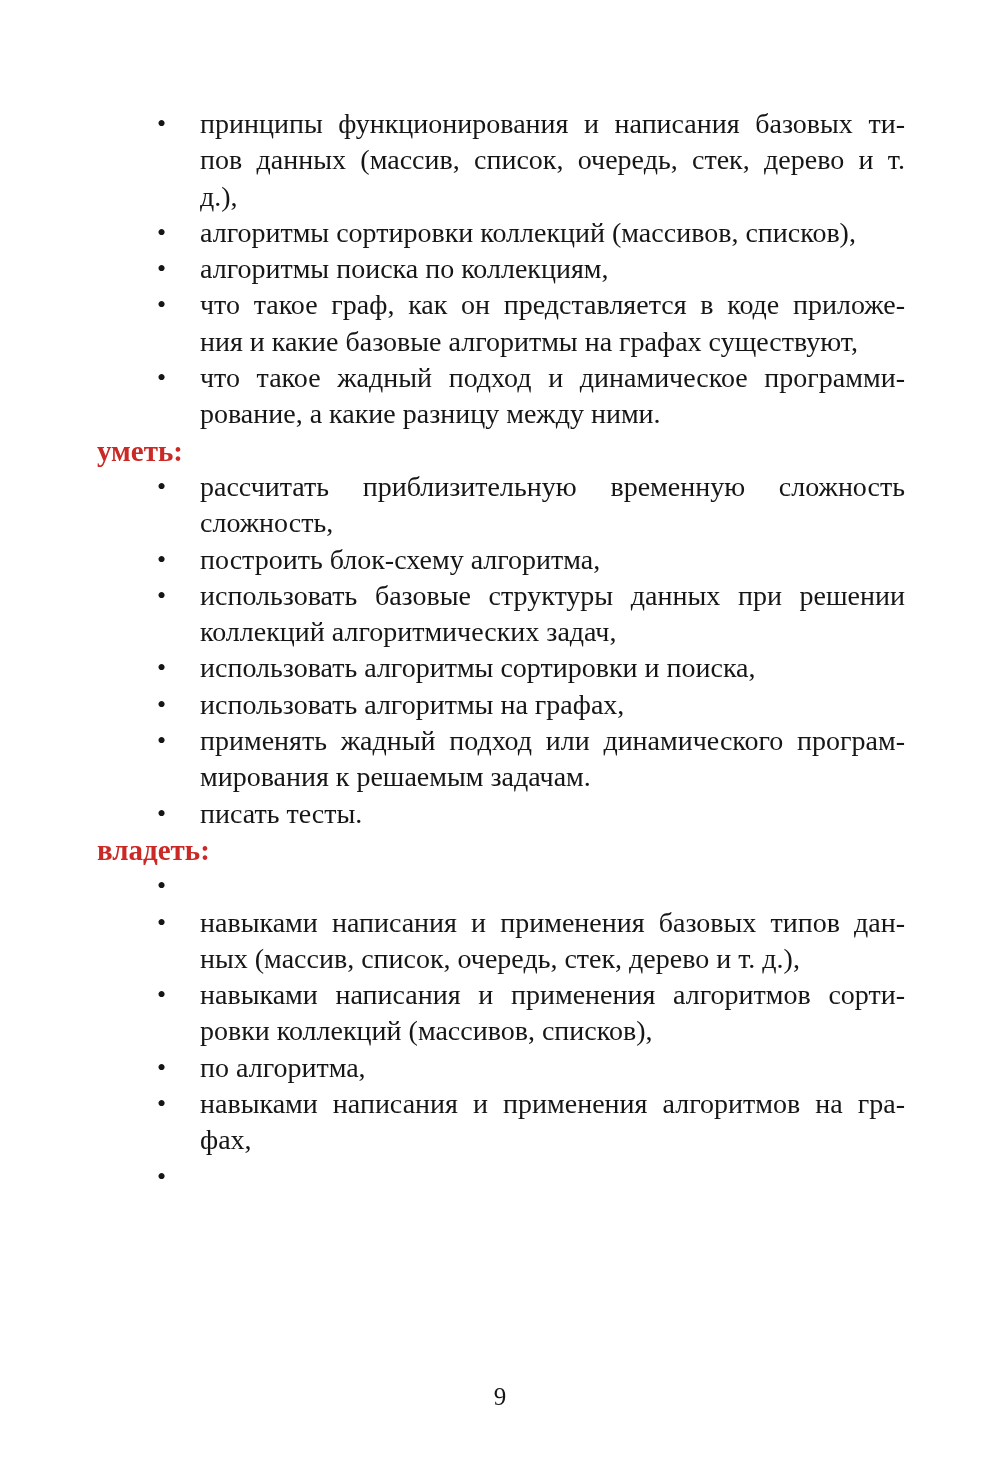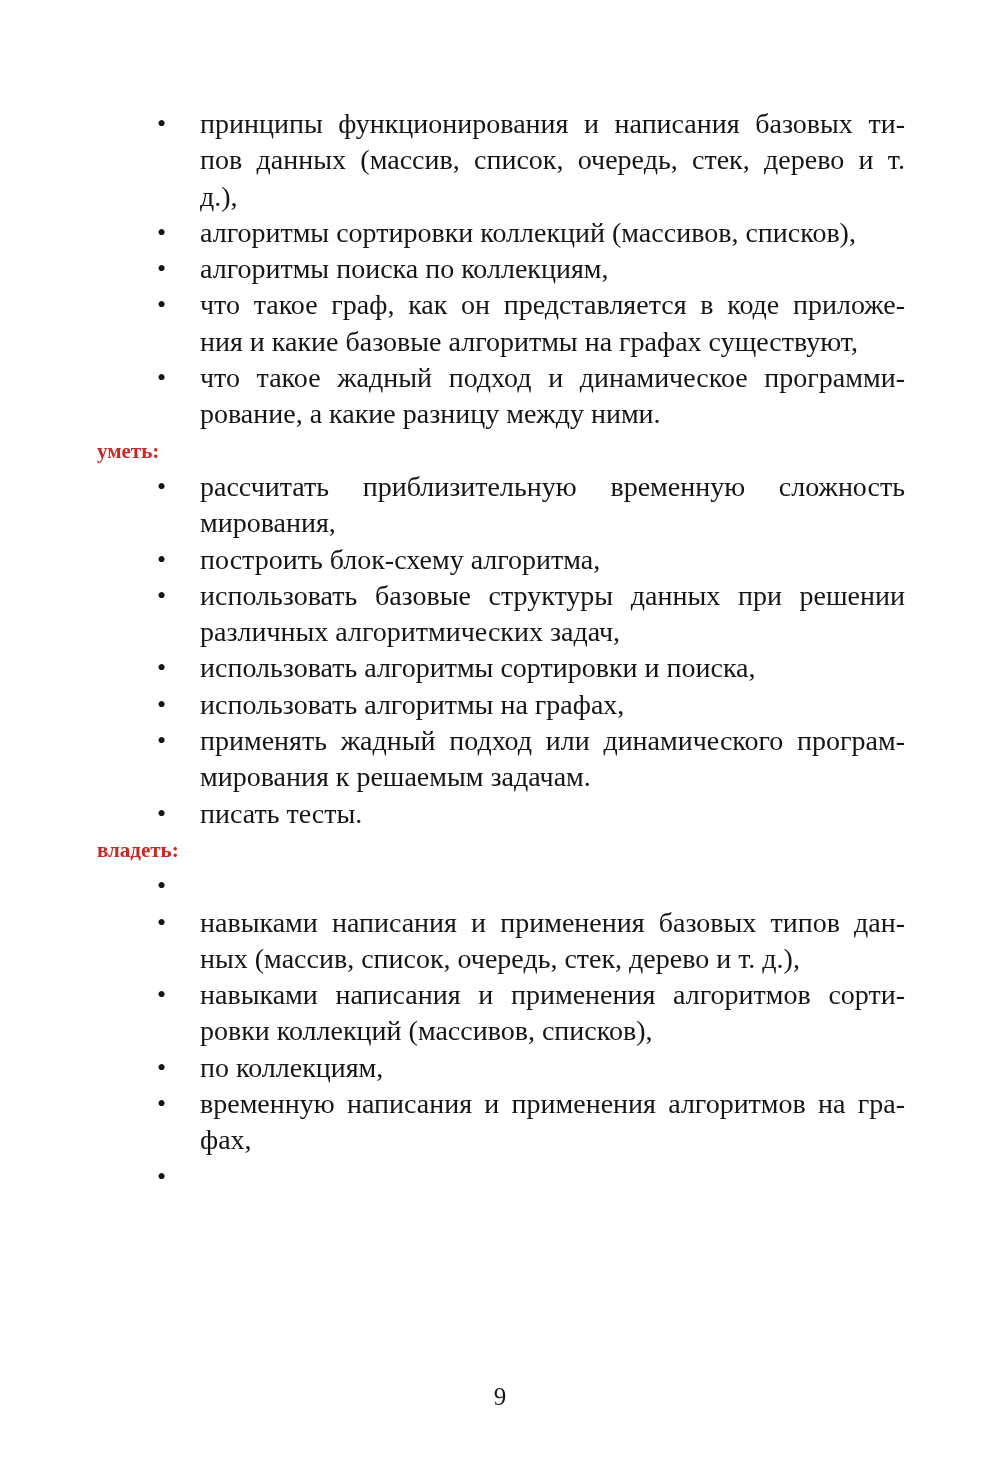--- a/index.html
+++ b/index.html
@@ -18,21 +18,21 @@
   }
   .text-body {
     position: absolute;
     left: 97px;
     top: 106px;
     width: 808px;
     font-size: 28px;
   }
   .section-heading {
     font-weight: bold;
-    font-size: 21px;
+    font-size: 29px;
     line-height: 36.3px;
     color: var(--heading-color, #cb2926);
   }
   .bullet-item {
     display: flex;
     align-items: flex-start;
   }
   .bullet-marker {
     flex: 0 0 45px;
     margin-left: 58px;
@@ -101,34 +101,34 @@
         <div class="bullet-text">
           <div class="text-line j">что такое жадный подход и динамическое программи-</div>
           <div class="text-line">рование, а какие разницу между ними.</div>
         </div>
       </div>
       <div class="section-heading">уметь:</div>
       <div class="bullet-item">
         <span class="bullet-marker">•</span>
         <div class="bullet-text">
           <div class="text-line j">рассчитать приблизительную временную сложность</div>
-          <div class="text-line">мирования,</div>
+          <div class="text-line">сложность,</div>
         </div>
       </div>
       <div class="bullet-item">
         <span class="bullet-marker">•</span>
         <div class="bullet-text">
           <div class="text-line">построить блок-схему алгоритма,</div>
         </div>
       </div>
       <div class="bullet-item">
         <span class="bullet-marker">•</span>
         <div class="bullet-text">
           <div class="text-line j">использовать базовые структуры данных при решении</div>
-          <div class="text-line">различных алгоритмических задач,</div>
+          <div class="text-line">коллекций алгоритмических задач,</div>
         </div>
       </div>
       <div class="bullet-item">
         <span class="bullet-marker">•</span>
         <div class="bullet-text">
           <div class="text-line">использовать алгоритмы сортировки и поиска,</div>
         </div>
       </div>
       <div class="bullet-item">
         <span class="bullet-marker">•</span>
@@ -163,27 +163,27 @@
       <div class="bullet-item">
         <span class="bullet-marker">•</span>
         <div class="bullet-text">
           <div class="text-line j">навыками написания и применения алгоритмов сорти-</div>
           <div class="text-line">ровки коллекций (массивов, списков),</div>
         </div>
       </div>
       <div class="bullet-item">
         <span class="bullet-marker">•</span>
         <div class="bullet-text">
-          <div class="text-line">по коллекциям,</div>
+          <div class="text-line">по алгоритма,</div>
         </div>
       </div>
       <div class="bullet-item">
         <span class="bullet-marker">•</span>
         <div class="bullet-text">
-          <div class="text-line j">временную написания и применения алгоритмов на гра-</div>
+          <div class="text-line j">навыками написания и применения алгоритмов на гра-</div>
           <div class="text-line">фах,</div>
         </div>
       </div>
       <div class="bullet-item">
         <span class="bullet-marker">•</span>
       </div>
     </div>
   <div class="page-number">9</div>
 </div>
 

